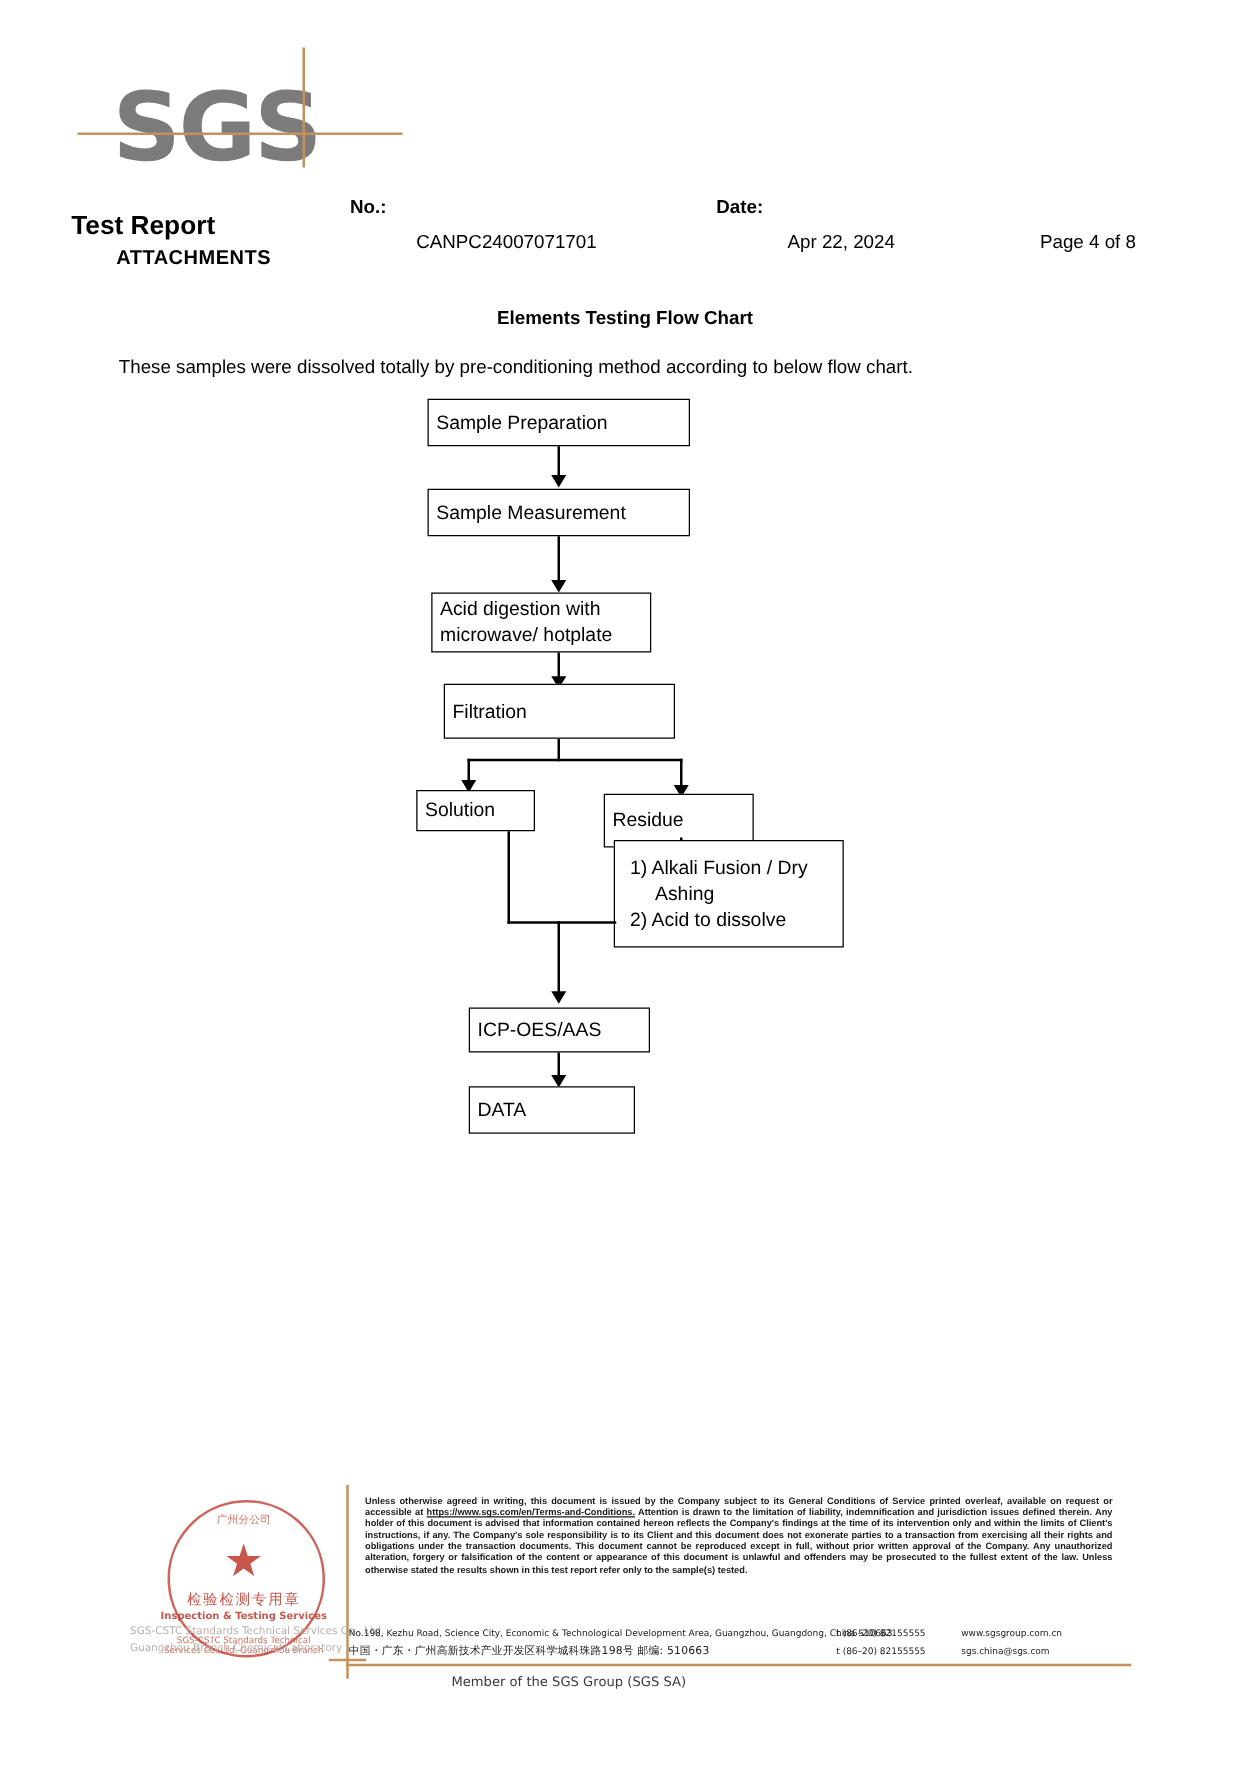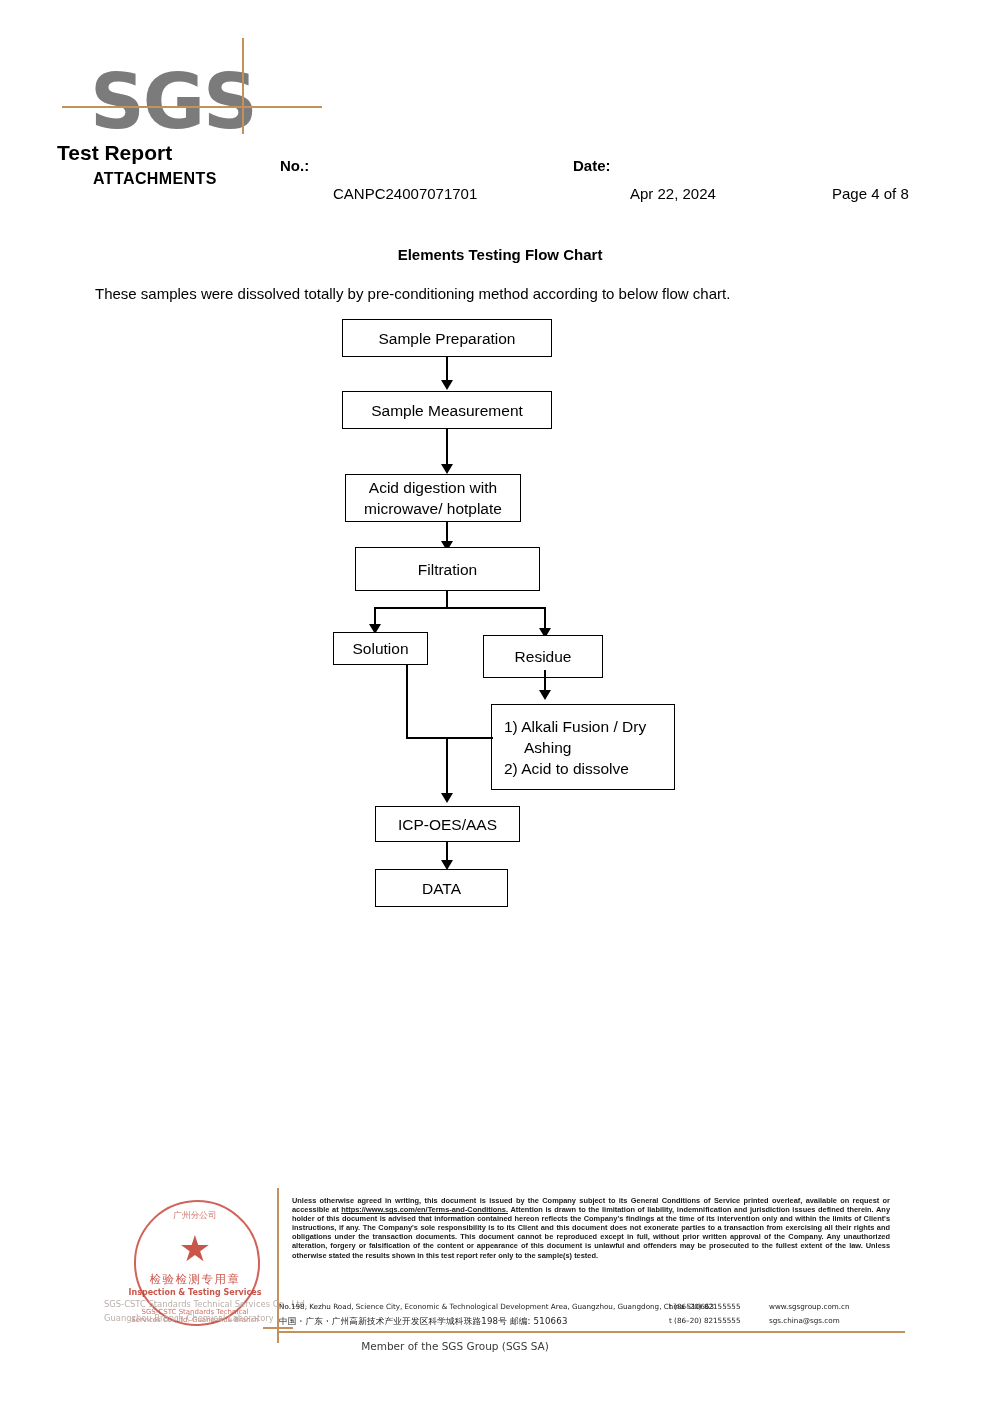--- a/index.html
+++ b/index.html
@@ -54,21 +54,21 @@
     left: 152px;
     top: 16px;
     width: 2px;
     height: 96px;
     background: #c4915c;
   }
 
   .title-block {
     position: absolute;
     left: 57px;
-    top: 140px;
+    top: 168px;
     width: 260px;
   }
   .title-main {
     font-size: 21px;
     font-weight: bold;
     letter-spacing: 0px;
     line-height: 26px;
   }
   .title-sub {
     margin-top: 4px;
@@ -129,21 +129,21 @@
     height: 1000px;
   }
   .fbox {
     position: absolute;
     border: 1.5px solid #000;
     background: #fff;
     box-sizing: border-box;
     display: flex;
     align-items: center;
     justify-content: center;
-    text-align: center;
+    text-align: left;
     font-size: 15.5px;
     line-height: 21px;
     padding: 2px 6px;
   }
   .fbox.left-align {
     justify-content: flex-start;
     text-align: left;
     padding-left: 12px;
   }
   .fbox .fbox-text { display: block; width: 100%; }
@@ -389,21 +389,21 @@
     <div class="fbox" style="left:333px; top:632px; width:95px; height:33px;">
       <span class="fbox-text">Solution</span>
     </div>
 
     <div class="fbox" style="left:483px; top:635px; width:120px; height:43px;">
       <span class="fbox-text">Residue</span>
     </div>
     <div class="vline" style="left:544px; top:670px; height:24px;"></div>
     <div class="arrowdown" style="left:539px; top:690px;"></div>
 
-    <div class="fbox left-align" style="left:491px; top:704px; width:184px; height:86px;">
+    <div class="fbox left-align" style="left:491px; top:672px; width:184px; height:86px;">
       <span class="fbox-text">
         <span>1) Alkali Fusion / Dry</span><br>
         <span style="padding-left:20px;margin-top:30px;">Ashing</span><br>
         <span>2) Acid to dissolve</span>
       </span>
     </div>
 
     <div class="vline" style="left:406px; top:665px; height:74px;"></div>
     <div class="hline" style="left:406px; top:737px; width:87px;"></div>
     <div class="vline" style="left:446px; top:737px; height:60px;"></div>

